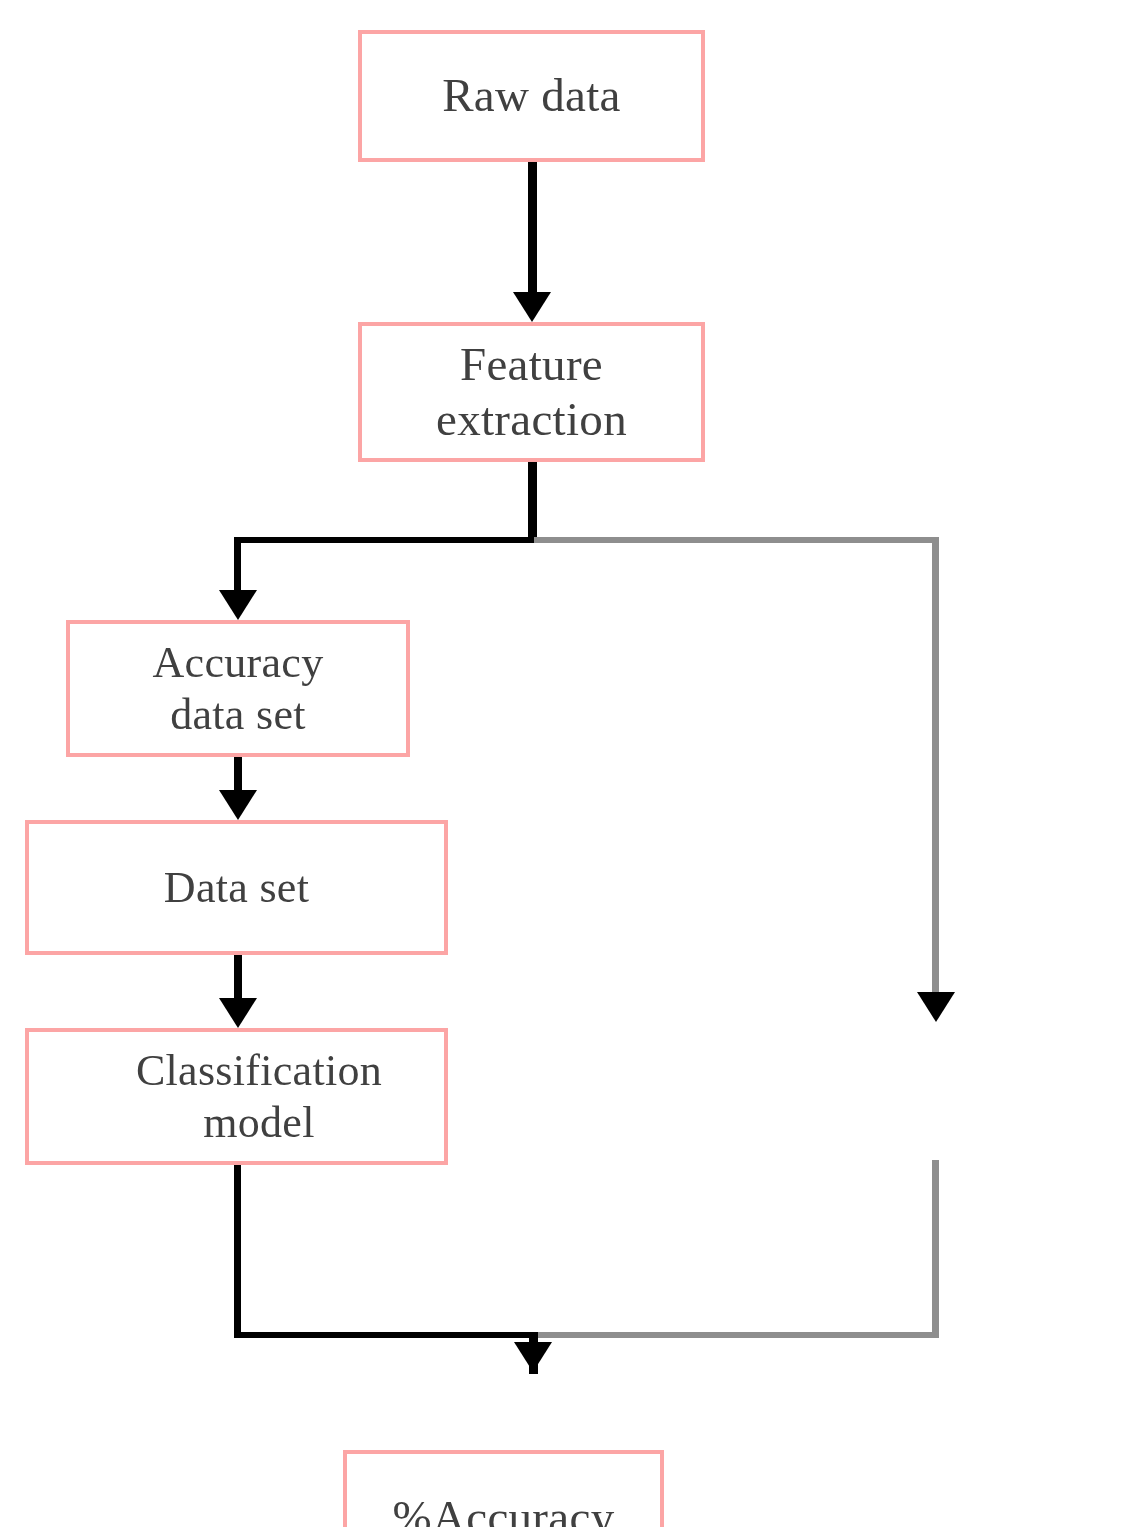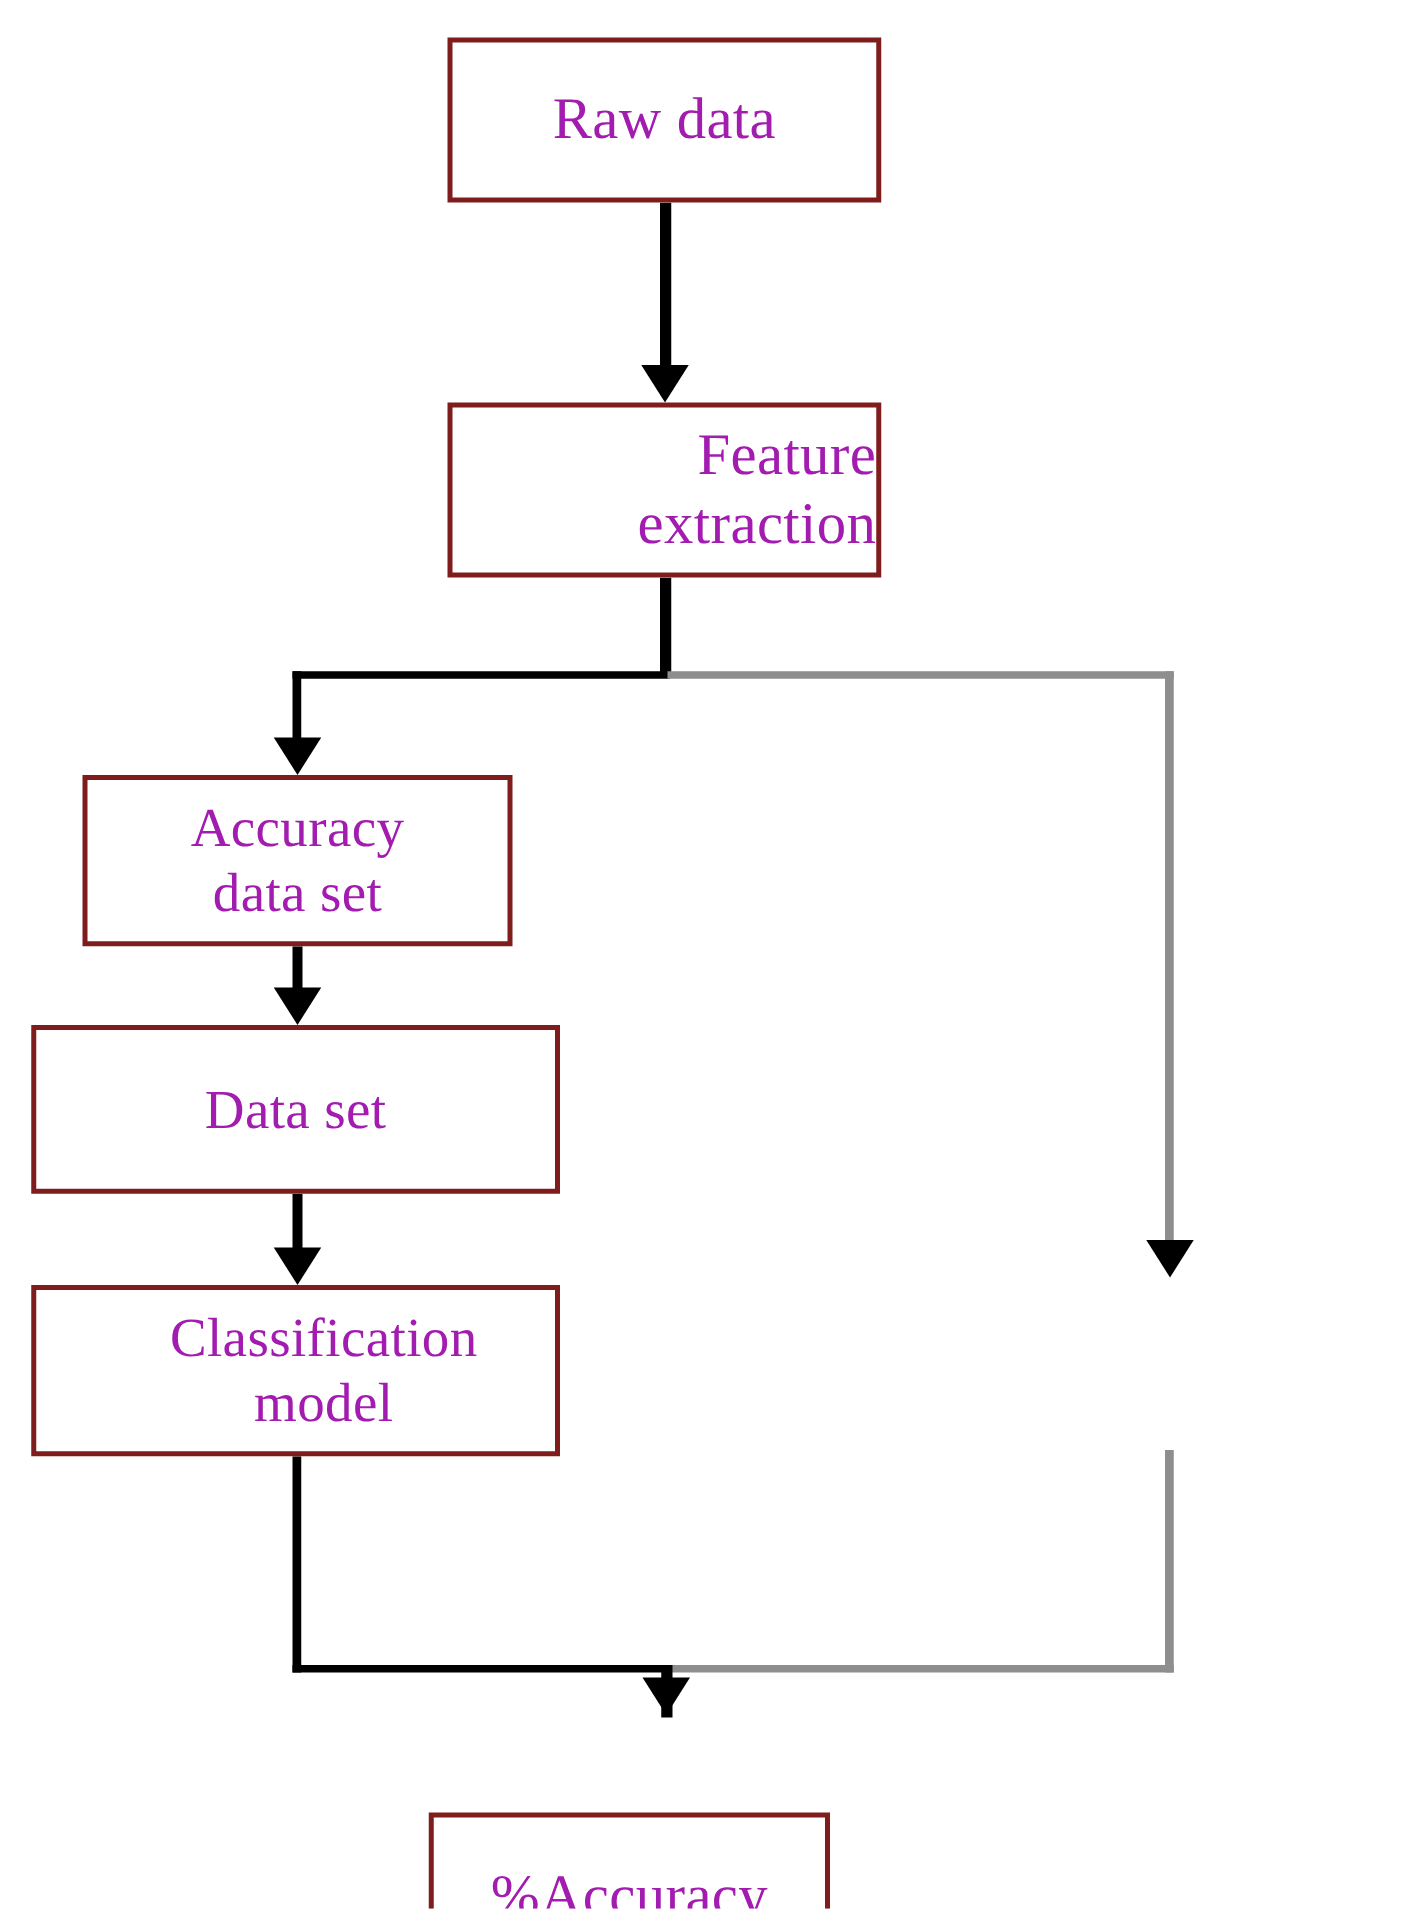--- a/index.html
+++ b/index.html
@@ -13,27 +13,27 @@
     width: 1140px;
     height: 1527px;
     background: #ffffff;
     font-family: "Liberation Serif", "DejaVu Serif", serif;
     overflow: hidden;
   }
   .node {
     position: absolute;
     box-sizing: border-box;
     background: #ffffff;
-    border: 4px solid #7f1d1d;
+    border: 4px solid #fca5a5;
     display: flex;
     flex-direction: column;
     align-items: center;
     justify-content: center;
     text-align: center;
-    color: #a21caf;
+    color: #404040;
     line-height: 1.18;
     letter-spacing: 0.3px;
     z-index: 3;
   }
   .node .line1, .node .line2 {
     display: block;
     white-space: nowrap;
   }
   
   .vline {
@@ -88,21 +88,21 @@
   <div class="vline gray" style="left:932px; top:1160px; width:7px; height:178px;"></div>
   <div class="hline" style="left:234px; top:1332px; width:302px; height:6px;"></div>
   <div class="hline gray" style="left:534px; top:1332px; width:405px; height:6px;"></div>
   <div class="vline" style="left:529px; top:1332px; width:9px; height:42px;"></div>
   <div class="arrowhead" style="left:514px; top:1342px;"></div>
 
   <div class="node" style="left:358px; top:30px; width:347px; height:132px; font-size:47px;">
     <span class="line1">Raw data</span>
   </div>
 
-  <div class="node" style="left:358px; top:322px; width:347px; height:140px; font-size:47px;align-items:flex-end;">
+  <div class="node" style="left:358px; top:322px; width:347px; height:140px; font-size:47px;">
     <span class="line1">Feature</span>
     <span class="line2">extraction</span>
   </div>
 
   <div class="node" style="left:66px; top:620px; width:344px; height:137px; font-size:44px;">
     <span class="line1">Accuracy</span>
     <span class="line2">data set</span>
   </div>
 
   <div class="node" style="left:25px; top:820px; width:423px; height:135px; font-size:44px;">

